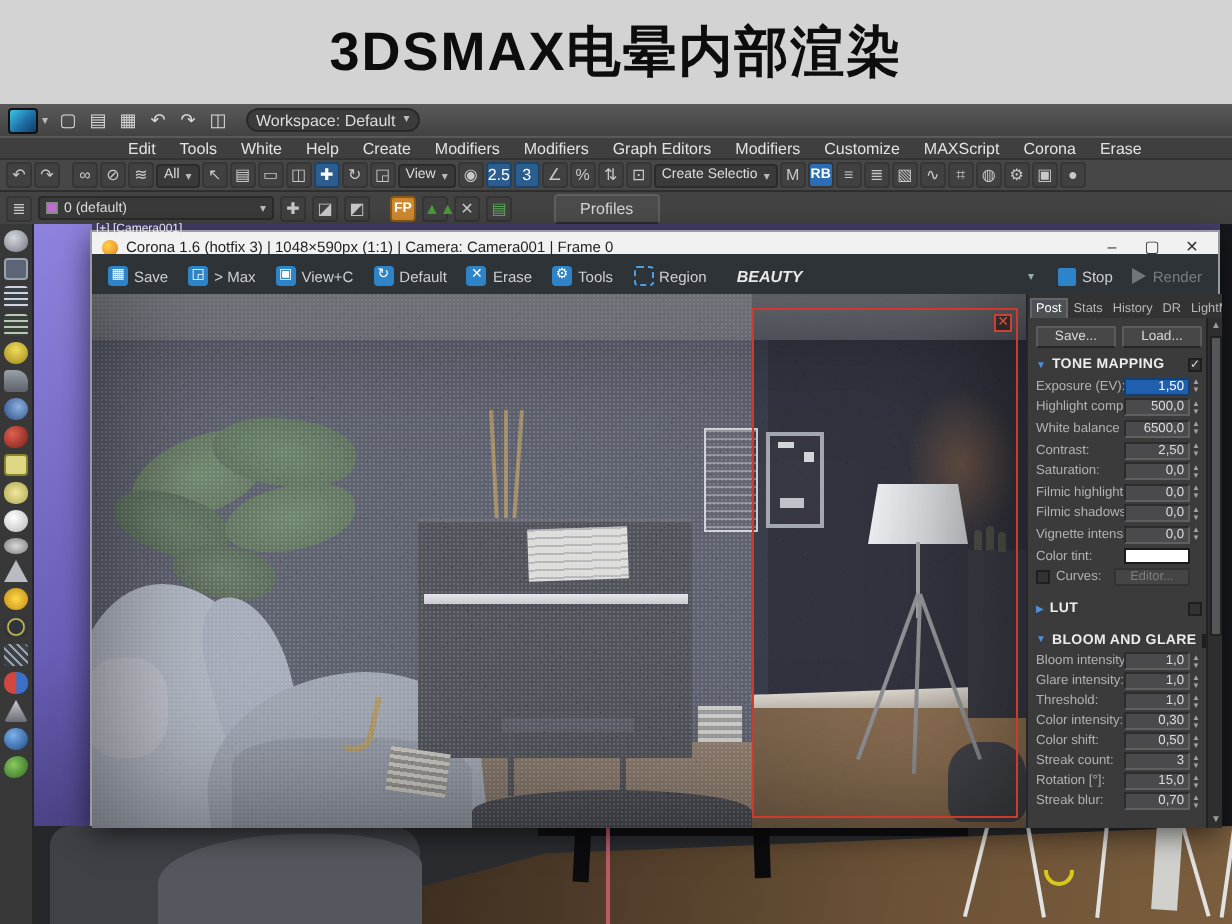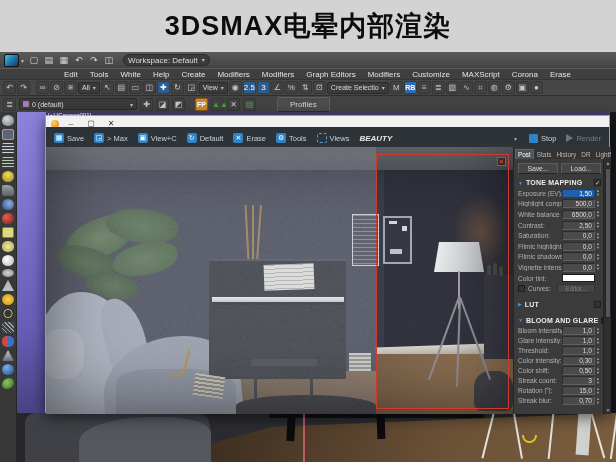--- a/index.html
+++ b/index.html
@@ -58,21 +58,21 @@
   
   .cw{left:45px;top:115px;width:565px;height:298px;background:#33373c;border:1px solid #9a9aa2;box-shadow:0 4px 14px rgba(0,0,0,.6);}
   .cw-title{position:absolute;left:0;top:0;width:100%;height:15px;background:#f1f1f1;display:flex;align-items:center;padding:0 5px;gap:4px;}
   .cw-ico{width:8px;height:8px;border-radius:50%;background:radial-gradient(circle at 35% 35%,#ffd24a,#f0a030 60%,#c06a10);}
   .cw-title .t{font-size:7.5px;color:#222;white-space:nowrap;overflow:hidden;flex:1;}
   .winbtn{font-size:8px;color:#333;width:16px;text-align:center;}
   .cw-tools{position:absolute;left:0;top:11px;width:100%;height:23px;background:#2e3338;border-bottom:1px solid #1e2226;display:flex;align-items:center;gap:2px;padding:0 4px;}
   .cbtn{display:flex;align-items:center;gap:3px;color:#ccd0d4;font-size:7.5px;padding:0 4px;flex:0 0 auto;}
   .bico{width:10px;height:10px;border-radius:2px;background:#2e84c8;color:#fff;font-size:7px;line-height:10px;text-align:center;}
   .bico.reg{background:transparent;border:1px dashed #4aa0e0;}
-  .beauty{font-style:italic;font-weight:bold;color:#e8e8e8;font-size:8px;margin-left:4px;}
+  .beauty{font-style:italic;font-weight:bold;color:#e8e8e8;font-size:8px;margin-left:9px;}
   .chdrop{flex:1;display:flex;justify-content:flex-end;padding-right:6px;color:#9aa;font-size:6px;}
   .stopic{width:9px;height:9px;background:#2e84c8;border-radius:1px;}
   .rendbtn{color:#787d82;}
   .playic{width:0;height:0;border-left:7px solid #70757a;border-top:4.5px solid transparent;border-bottom:4.5px solid transparent;}
 
   
   .render{position:absolute;left:0;top:31px;width:467px;height:267px;background:#272937;overflow:hidden;}
   .render .ceil{position:absolute;left:0;top:0;width:100%;height:23px;background:linear-gradient(#74767e,#4a4b55);}
   .rwall{position:absolute;left:338px;top:0;width:129px;height:267px;background:#1d1e29;}
   .warm{position:absolute;left:395px;top:30px;width:80px;height:110px;background:radial-gradient(closest-side,rgba(190,120,60,.35),transparent 70%);}
@@ -317,20 +317,21 @@
       <div class="stick" style="left:580px;transform:rotate(-16deg)"></div>
       <div class="stick" style="left:596px;transform:rotate(8deg)"></div>
       <div class="board"></div>
       <div class="helper"></div>
     </div>
 
     <div class="abs cw" style="left:45px;top:3px;">
 
       <div class="cw-title">
         <span class="cw-ico"></span>
+        <span class="t">Corona 1.6 (hotfix 3) | 1048×590px (1:1) | Camera: Camera001 | Frame 0</span>
         <span class="winbtn">–</span>
         <span class="winbtn">▢</span>
         <span class="winbtn">✕</span>
       </div>
 
       <div class="cw-tools">
         <span class="cbtn">
             <span class="bico">▦</span>
             <span>Save</span>
           </span>
@@ -349,21 +350,21 @@
         <span class="cbtn">
             <span class="bico">✕</span>
             <span>Erase</span>
           </span>
         <span class="cbtn">
             <span class="bico">⚙</span>
             <span>Tools</span>
           </span>
         <span class="cbtn">
             <span class="bico reg"></span>
-            <span>Views</span>
+            <span>Region</span>
           </span>
         <span class="beauty">BEAUTY</span>
         <span class="chdrop">▾</span>
         <span class="cbtn">
             <span class="stopic"></span>
             <span>Stop</span>
           </span>
         <span class="cbtn rendbtn">
             <span class="playic"></span>
             <span>Render</span>

